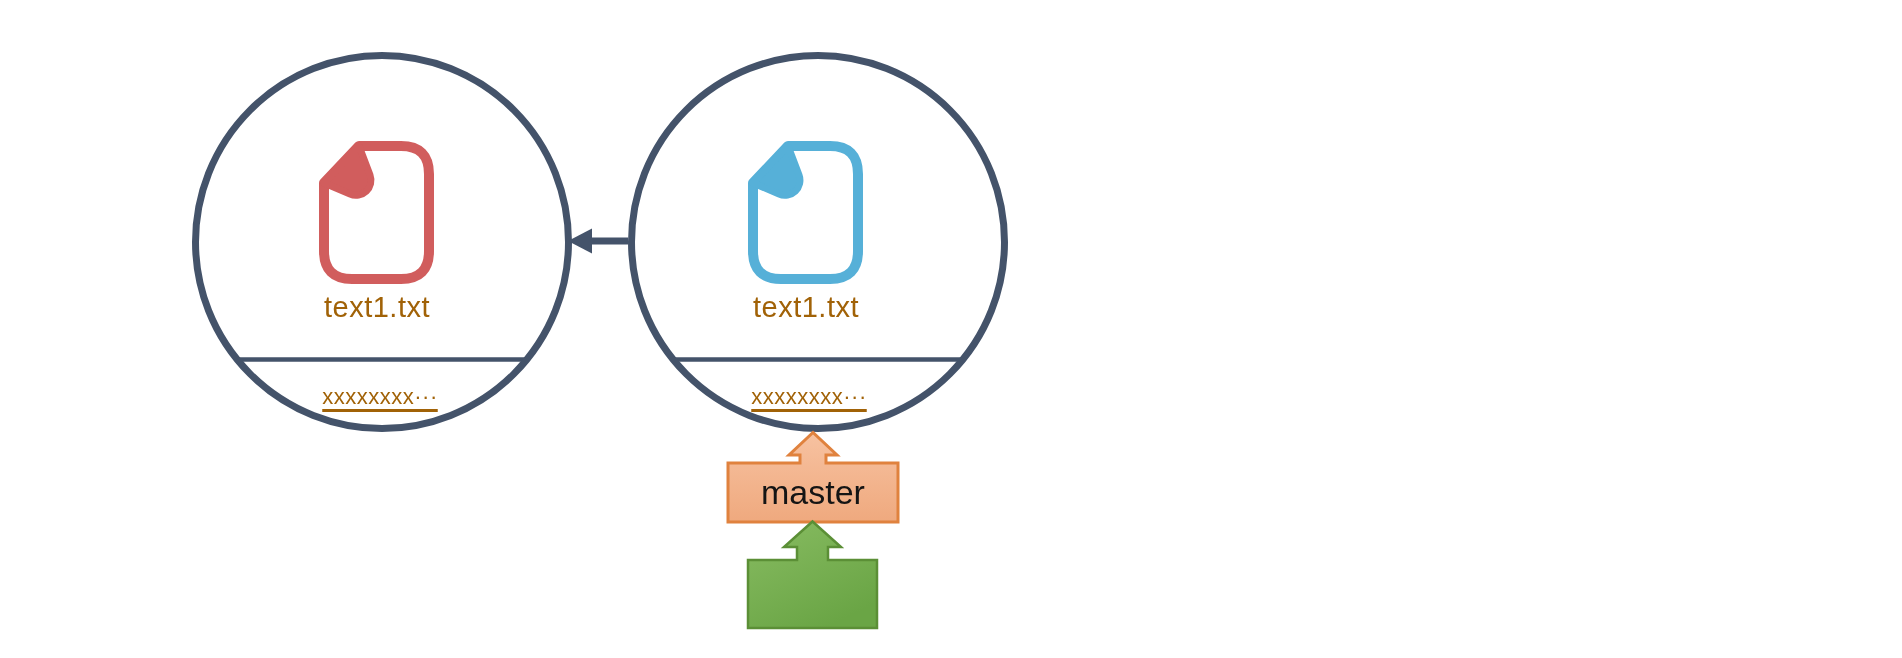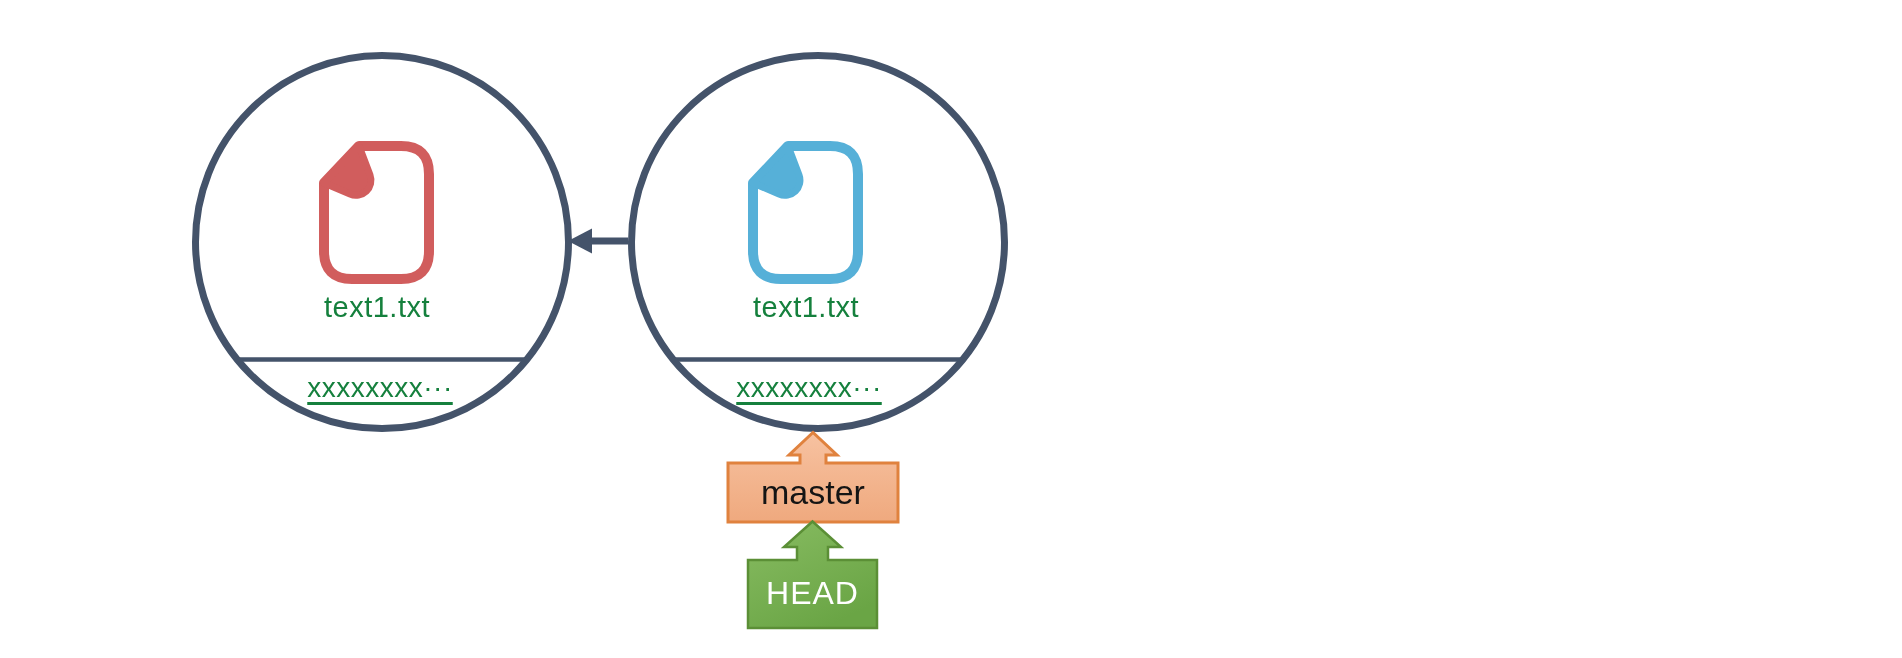--- a/index.html
+++ b/index.html
@@ -9,33 +9,34 @@
     height: 658px;
     background: #ffffff;
     overflow: hidden;
     font-family: "Liberation Sans", "DejaVu Sans", sans-serif;
   }
   .stage svg { position: absolute; left: 0; top: 0; }
 
   .label {
     position: absolute;
     white-space: nowrap;
-    color: #15803d;
+    color: #a16207;
     transform: translateX(-50%);
   }
   .file-label {
     font-size: 29px;
     letter-spacing: 0.5px;
   }
   .hash-label {
-    font-size: 28px;
+    font-size: 22px;
     letter-spacing: 0.5px;
     text-decoration: underline;
     text-decoration-thickness: 3px;
     text-underline-offset: 5px;
+    margin-top: 12px;
   }
   .pointer-label {
     position: absolute;
     display: flex;
     align-items: center;
     justify-content: center;
     white-space: nowrap;
     text-align: right;
   }
   .branch-label {
@@ -94,15 +95,14 @@
   <div class="label file-label" style="left:377px; top:291px;">text1.txt</div>
 
   <div class="label file-label" style="left:806px; top:291px;">text1.txt</div>
 
   <div class="label hash-label" style="left:380px; top:372px;">xxxxxxxx···</div>
 
   <div class="label hash-label" style="left:809px; top:372px;">xxxxxxxx···</div>
 
   <div class="pointer-label branch-label">master</div>
 
-  <div class="pointer-label head-label">HEAD</div>
 
 </div>
 
 </body></html>

